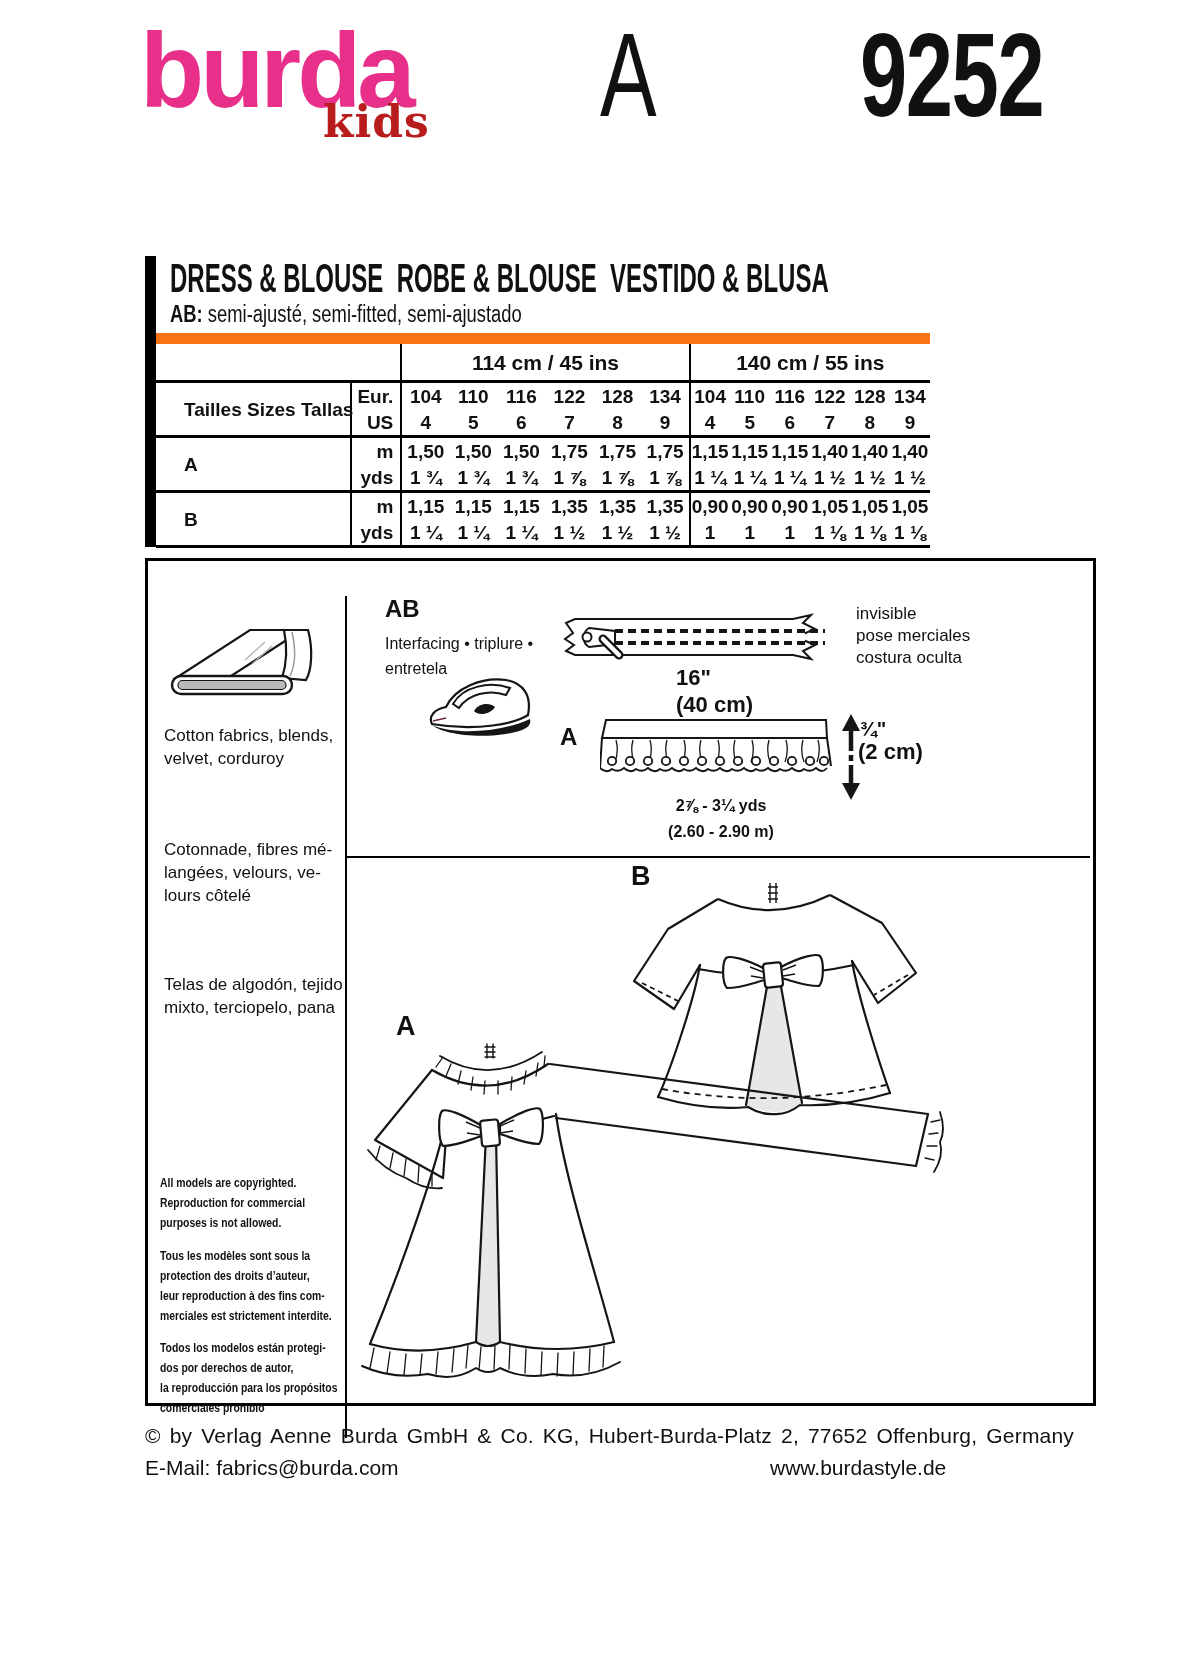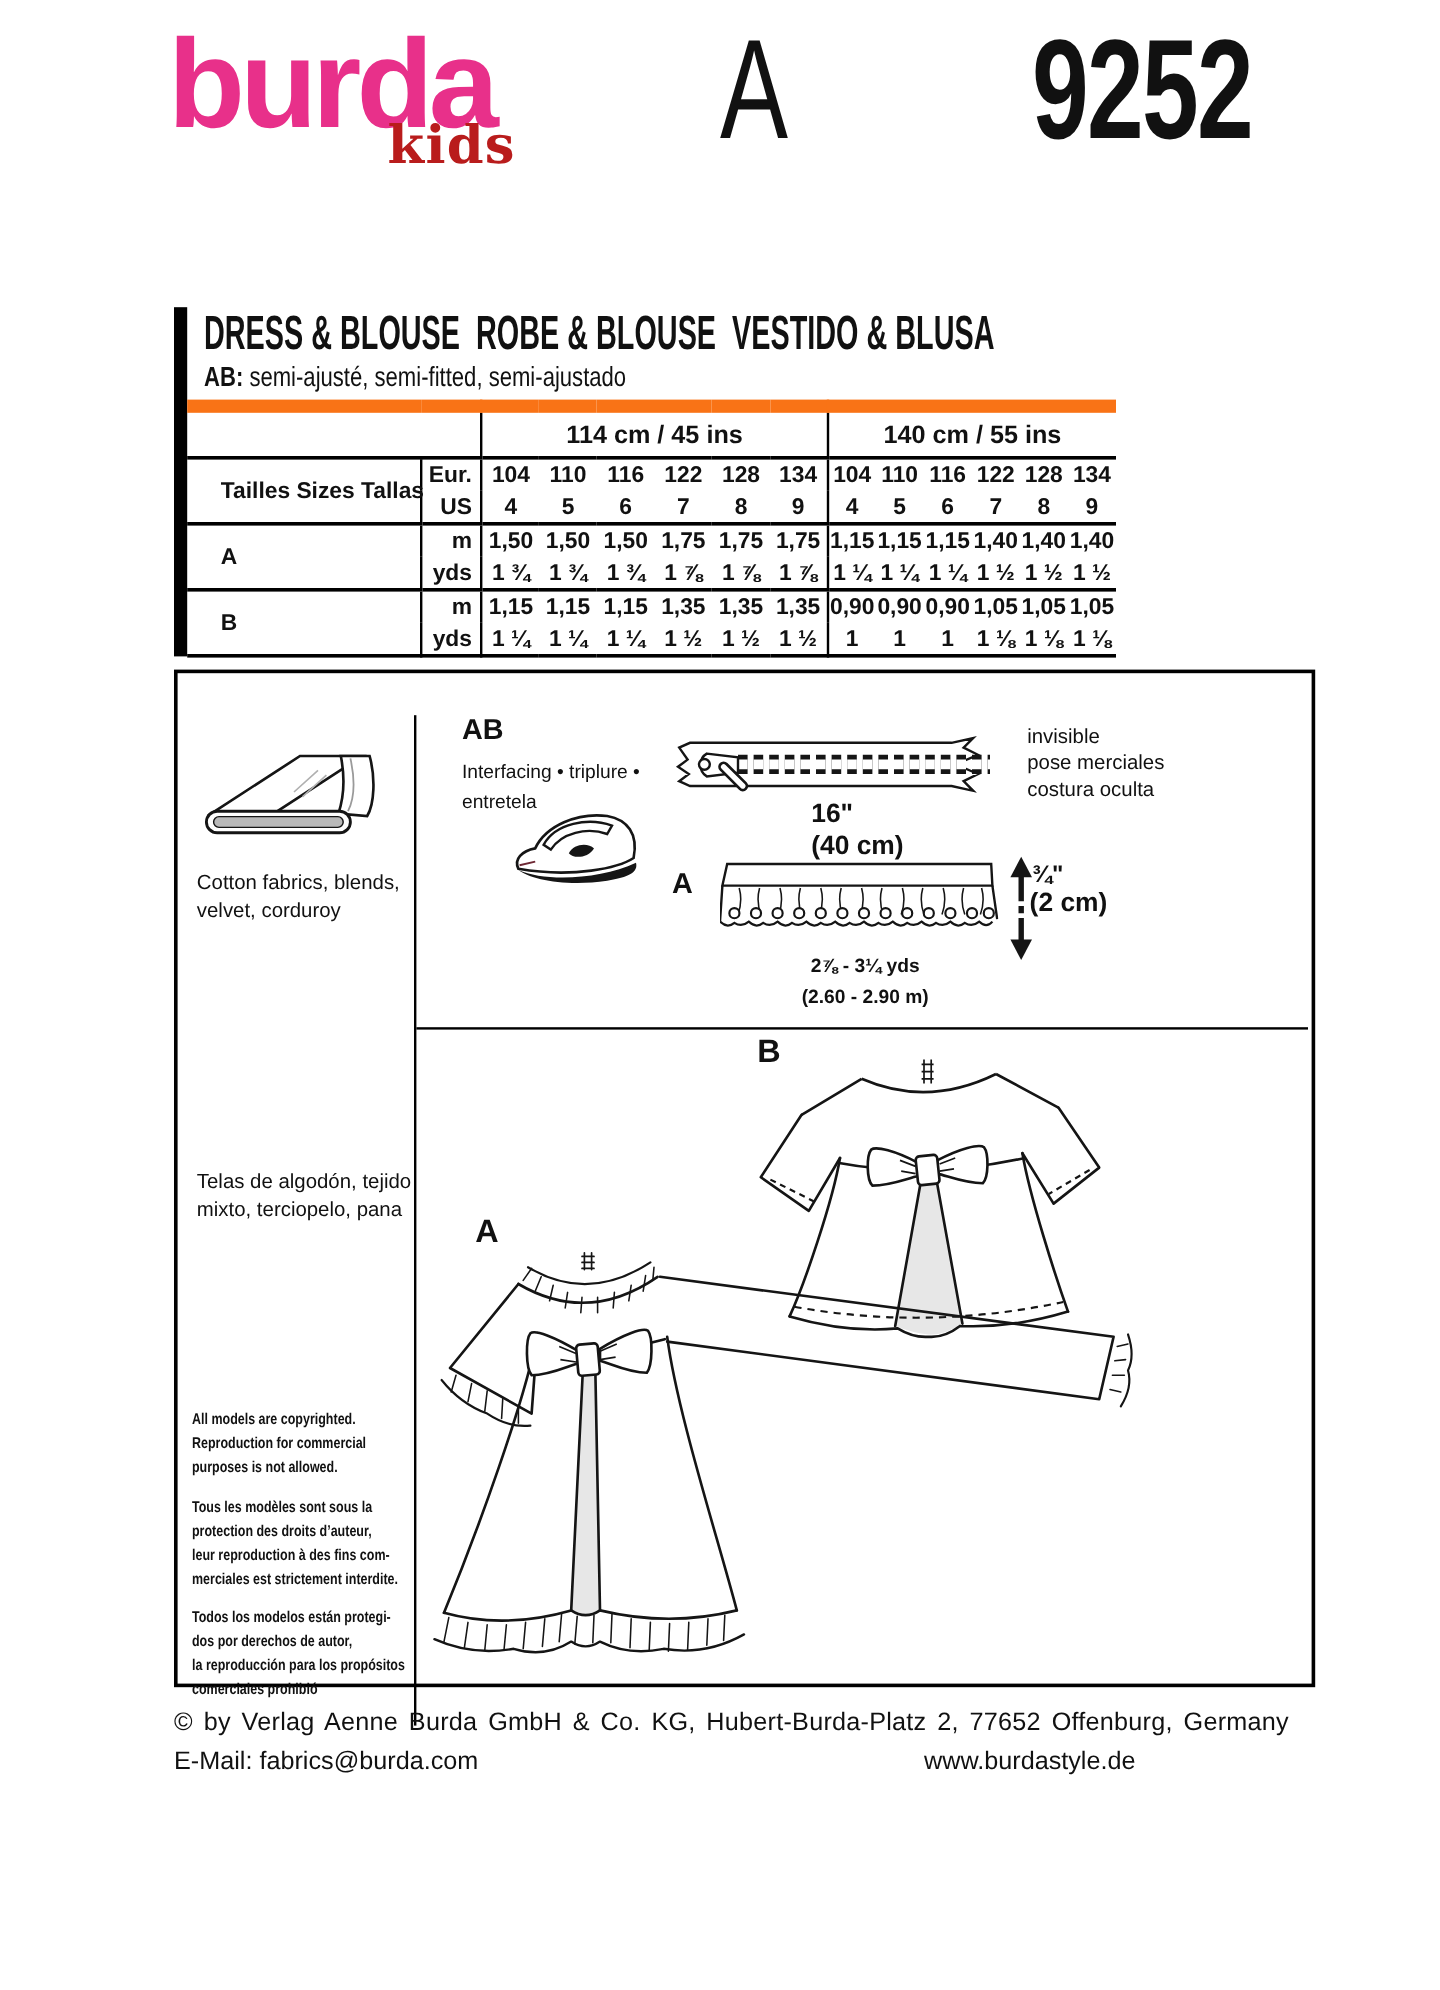--- a/index.html
+++ b/index.html
@@ -189,20 +189,25 @@
         <path d="M8,56 L82,8 L134,8 L60,56 Z" fill="#fff" stroke="#151515" stroke-width="2.2"></path>
         <path d="M116,8 L140,8 C145,26 144,48 138,58 L114,56 C119,41 119,23 116,8 Z" fill="#fff" stroke="#151515" stroke-width="2.2"></path>
         <path d="M124,10 C128,28 127,44 122,54" fill="none" stroke="#9a9a9a" stroke-width="1.5"></path>
         <rect x="4" y="54" width="120" height="18" rx="9" fill="#fff" stroke="#151515" stroke-width="2.4"></rect>
         <rect x="10" y="58.5" width="108" height="9" rx="4.5" fill="#b9b9b9" stroke="#151515" stroke-width="1.2"></rect>
         <path d="M97,20 L77,38 M104,24 L84,42" stroke="#b0b0b0" stroke-width="1.4" fill="none"></path>
       </svg>
       <div class="fab-txt" style="left:16px;top:128px">
         <div>Cotton fabrics, blends,</div>
         <div>velvet, corduroy</div>
+      </div>
+      <div class="fab-txt" style="left:16px;top:242px">
+        <div>Cotonnade, fibres mé-</div>
+        <div>langées, velours, ve-</div>
+        <div>lours côtelé</div>
       </div>
       <div class="fab-txt" style="left:16px;top:377px">
         <div>Telas de algodón, tejido</div>
         <div>mixto, terciopelo, pana</div>
       </div>
       <div class="copy-txt" style="left:12px;top:577px">
         <div>All models are copyrighted.</div>
         <div>Reproduction for commercial</div>
         <div>purposes is not allowed.</div>
       </div>

